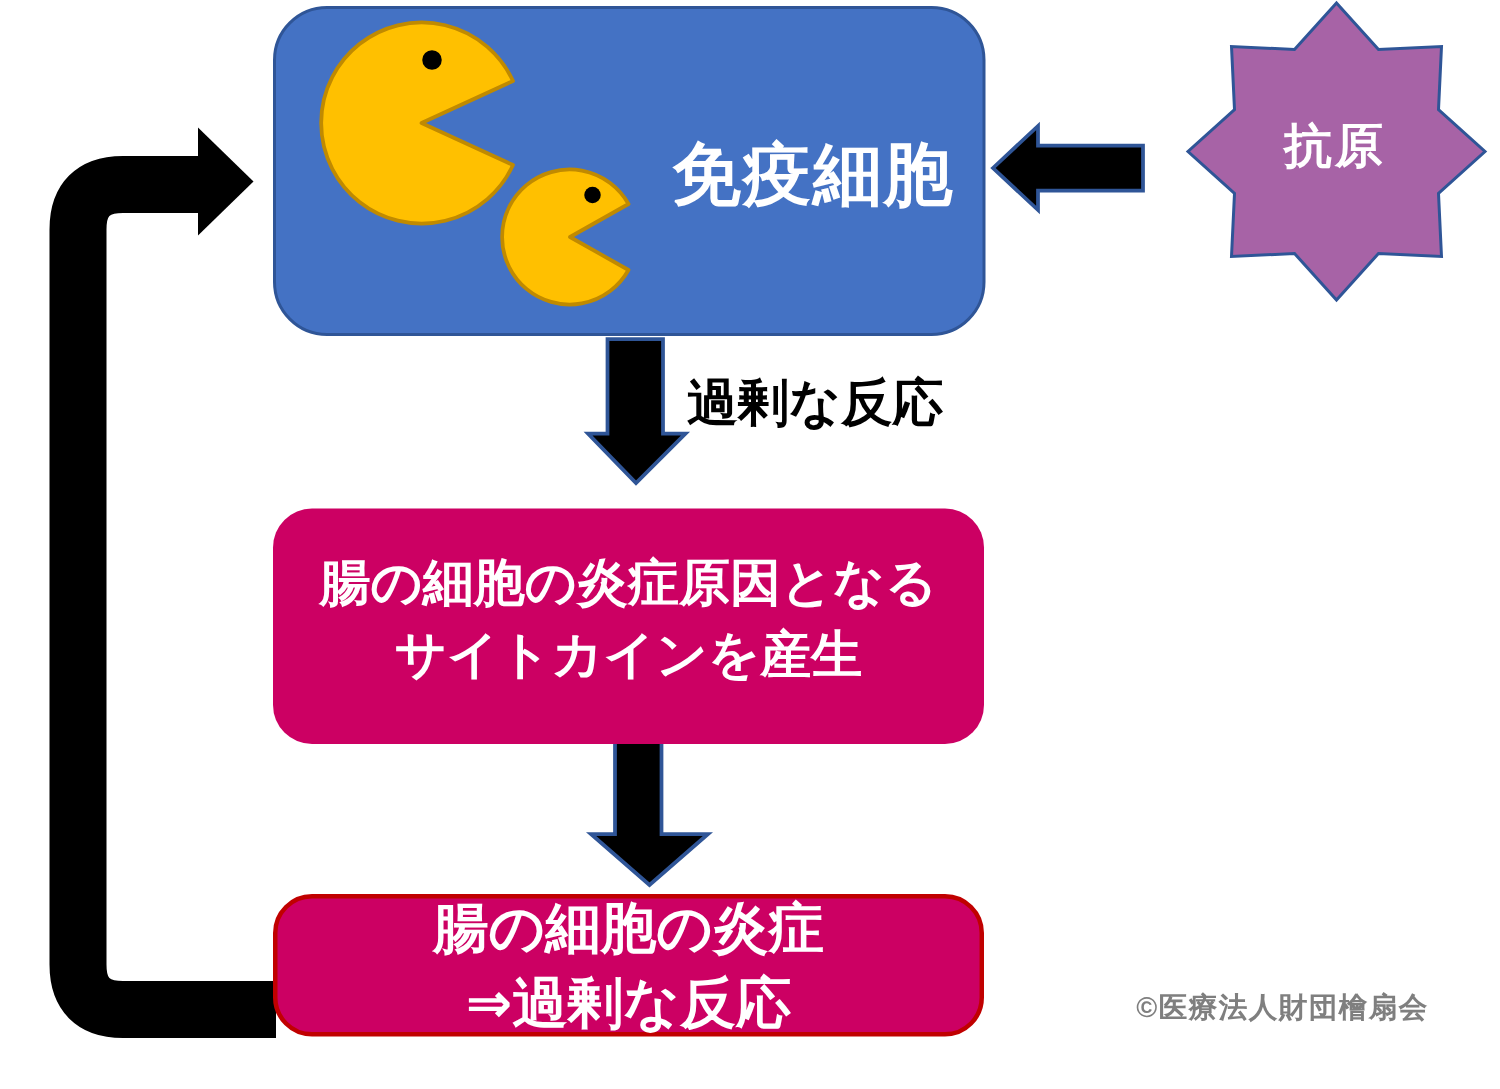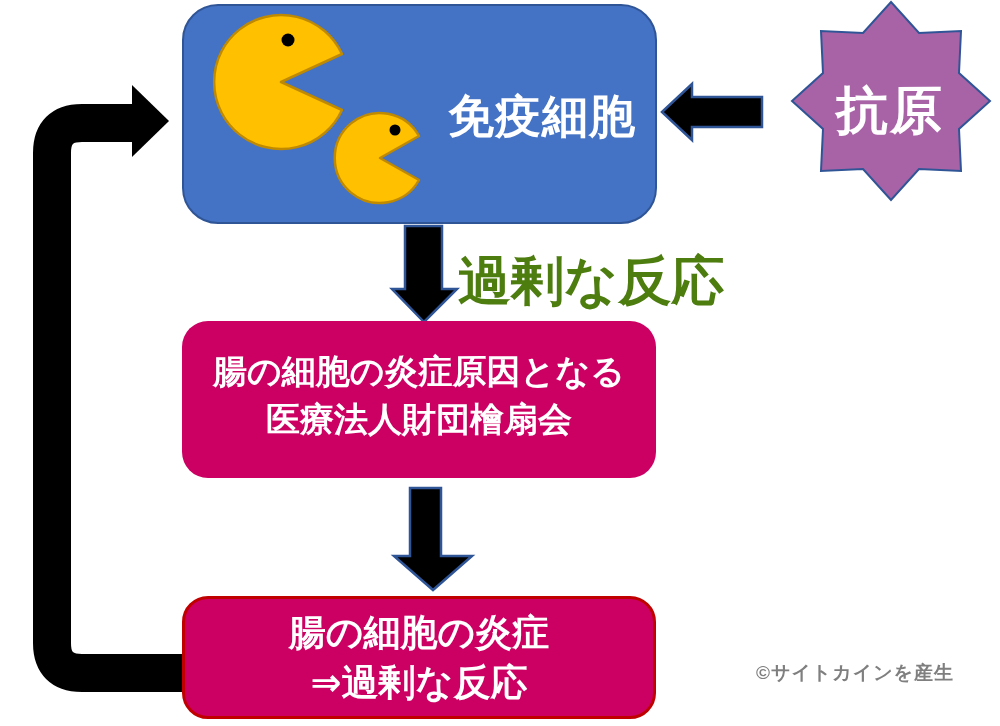--- a/index.html
+++ b/index.html
@@ -53,60 +53,60 @@
     width: 220px;
     height: 210px;
   }
   .antigen-label {
     position: absolute;
     left: 0;
     top: 76px;
     width: 220px;
     text-align: center;
     color: #ffffff;
-    font-size: 52px;
+    font-size: 32px;
     font-weight: bold;
     letter-spacing: 2px;
   }
   
   .reaction-label {
     position: absolute;
     left: 458px;
     top: 246px;
-    color: #4d7c0f;
-    font-size: 53px;
+    color: #000000;
+    font-size: 34px;
     font-weight: bold;
     white-space: nowrap;
   }
   
   .pink-box {
     position: absolute;
     left: 182px;
     width: 474px;
     background: #CC0063;
     border-radius: 26px;
     display: flex;
     flex-direction: column;
     justify-content: center;
     align-items: center;
     color: #ffffff;
     font-weight: bold;
     text-align: center;
   }
   .cytokine-box {
-    top: 321px;
+    top: 339px;
     height: 157px;
     font-size: 34px;
     line-height: 48px;
     padding-bottom: 10px;
     box-sizing: border-box;
   }
   .symptom-box {
     top: 596px;
-    height: 123px;
+    height: 95px;
     font-size: 37px;
     line-height: 50px;
     border: 3px solid #C00000;
     box-sizing: border-box;
   }
   
   .credit {
     position: absolute;
     left: 710px;
     top: 660px;
@@ -156,25 +156,25 @@
     <svg width="220" height="210" viewBox="780 0 220 210">
       <polygon points="891,2 919,33 961,31 959,73 990,101 959,129 961,171 919,169 891,200 863,169 821,171 823,129 792,101 823,73 821,31 863,33" fill="#A763A6" stroke="#2F5597" stroke-width="2"></polygon>
     </svg>
     <div class="antigen-label">抗原</div>
   </div>
 
   <div class="reaction-label">過剰な反応</div>
 
   <div class="pink-box cytokine-box">
     <div>腸の細胞の炎症原因となる</div>
-    <div>医療法人財団檜扇会</div>
+    <div>サイトカインを産生</div>
   </div>
 
   <div class="pink-box symptom-box">
     <div>腸の細胞の炎症</div>
     <div>⇒過剰な反応</div>
   </div>
 
   <div class="credit">
-    <div>©サイトカインを産生</div>
+    <div>©医療法人財団檜扇会</div>
   </div>
 
 </div>
 
 </body></html>

